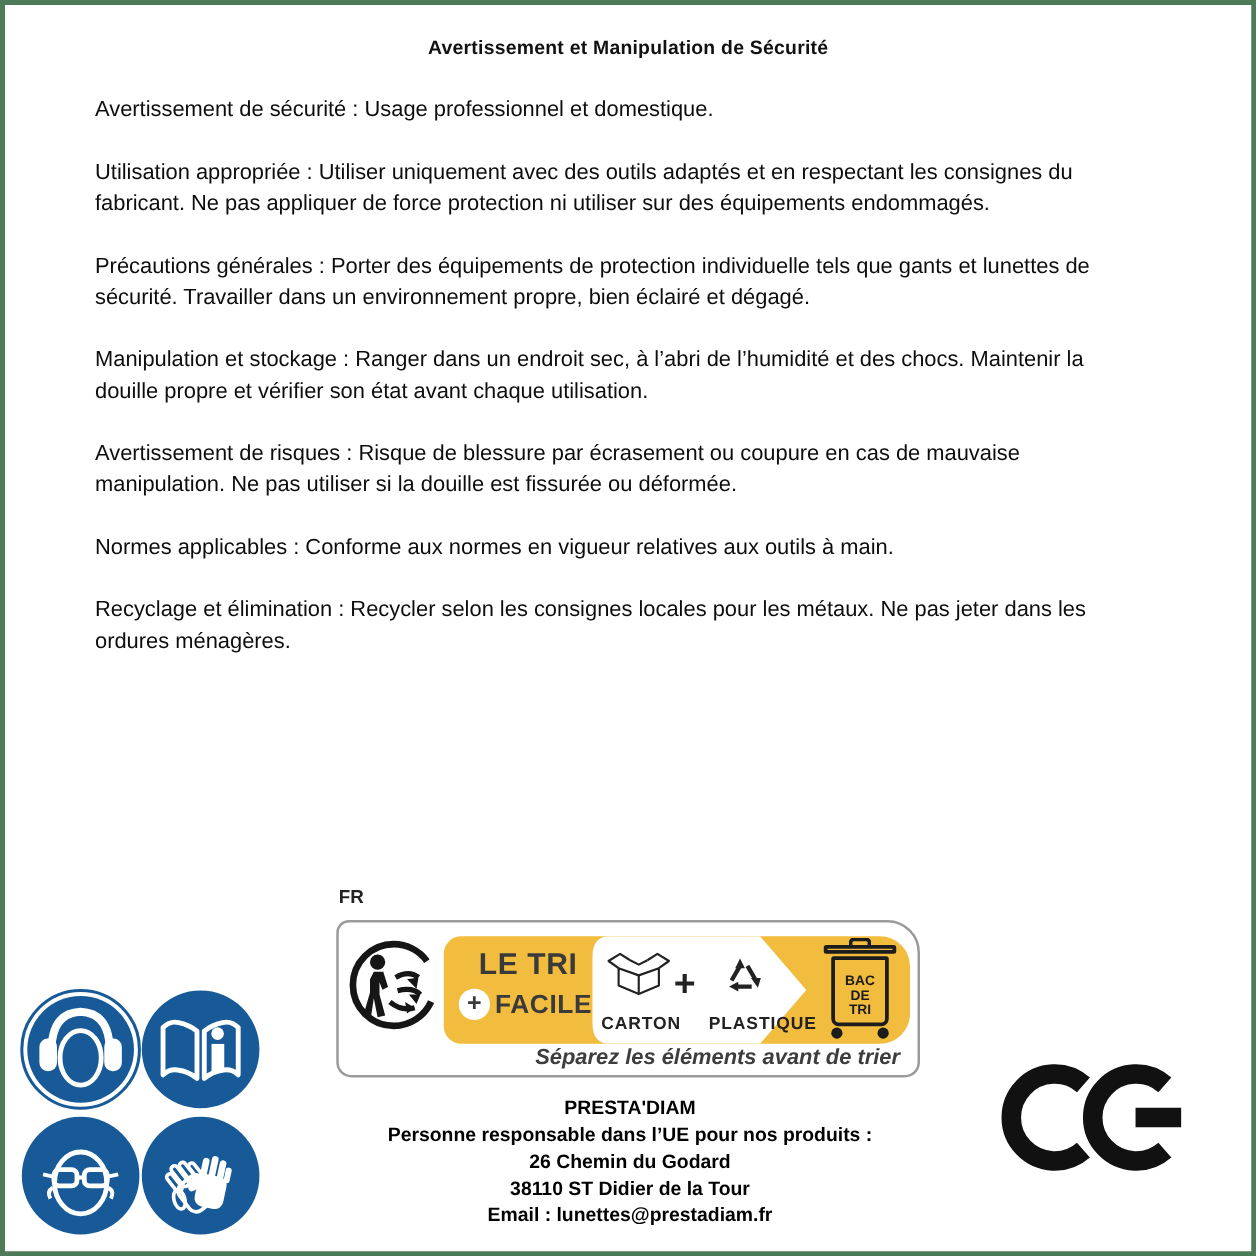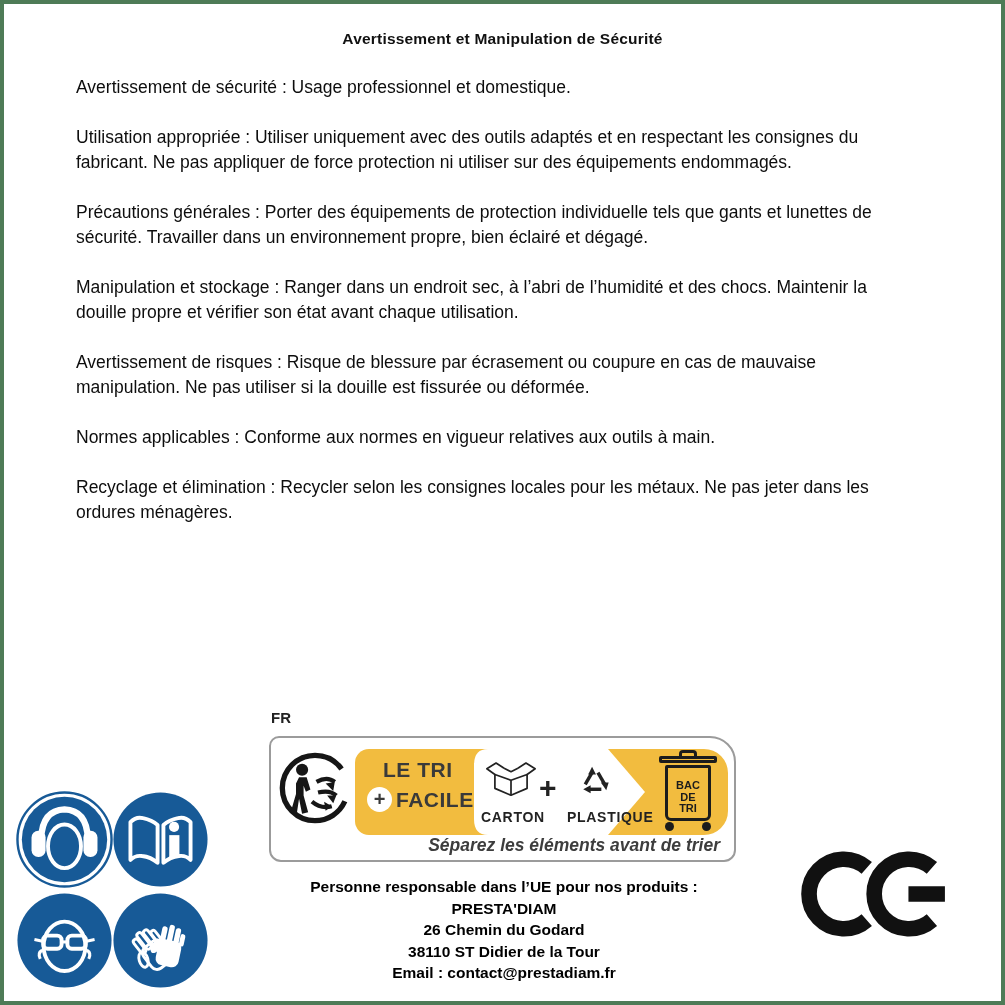--- a/index.html
+++ b/index.html
@@ -57,21 +57,21 @@
 
   .band {
     position:absolute; left:84px; top:11px;
     width:373px; height:86px;
     background:#F2BC3F;
     border-radius:14px 24px 24px 14px;
   }
   .band .cutout { position:absolute; left:0; top:0; }
 
   .headline { position:absolute; left:12px; top:9px; width:110px; color:#3a3a3a; }
-  .headline .l1 { font-size:21px; font-weight:700; letter-spacing:.5px; margin-left:16px; }
+  .headline .l1 { font-size:24px; font-weight:700; letter-spacing:.5px; margin-left:16px; }
   .headline .l2 { display:flex; align-items:center; margin-top:5px; }
   .plus-circle {
     width:25px; height:25px; border-radius:50%;
     background:#fff; color:#3a3a3a;
     font-size:20px; font-weight:700;
     display:flex; align-items:center; justify-content:center;
     flex:0 0 auto;
   }
   .headline .l2 .word { font-size:21px; font-weight:700; letter-spacing:.5px; margin-left:4px; }
 
@@ -247,25 +247,25 @@
         </div>
       </div>
       <div class="bin-wheel bw-l"></div>
       <div class="bin-wheel bw-r"></div>
     </div>
 
     <div class="tri-footer">Séparez les éléments avant de trier</div>
   </div>
 
   <div class="address">
+    <div>PRESTA'DIAM</div>
     <div>Personne responsable dans l’UE pour nos produits :</div>
-    <div>PRESTA'DIAM</div>
     <div>26 Chemin du Godard</div>
     <div>38110 ST Didier de la Tour</div>
-    <div>Email : contact@prestadiam.fr</div>
+    <div>Email : lunettes@prestadiam.fr</div>
   </div>
 
   <svg class="ce" width="152" height="100" viewBox="-8 -2 175 104" aria-label="CE">
     <path d="M70 20 A40 40 0 1 0 70 80" fill="none" stroke="#111" stroke-width="18"></path>
     <path d="M145 20 A40 40 0 1 0 145 80" fill="none" stroke="#111" stroke-width="18"></path>
     <path d="M118 50 H160" stroke="#111" stroke-width="18"></path>
   </svg>
 
 </div>
 

